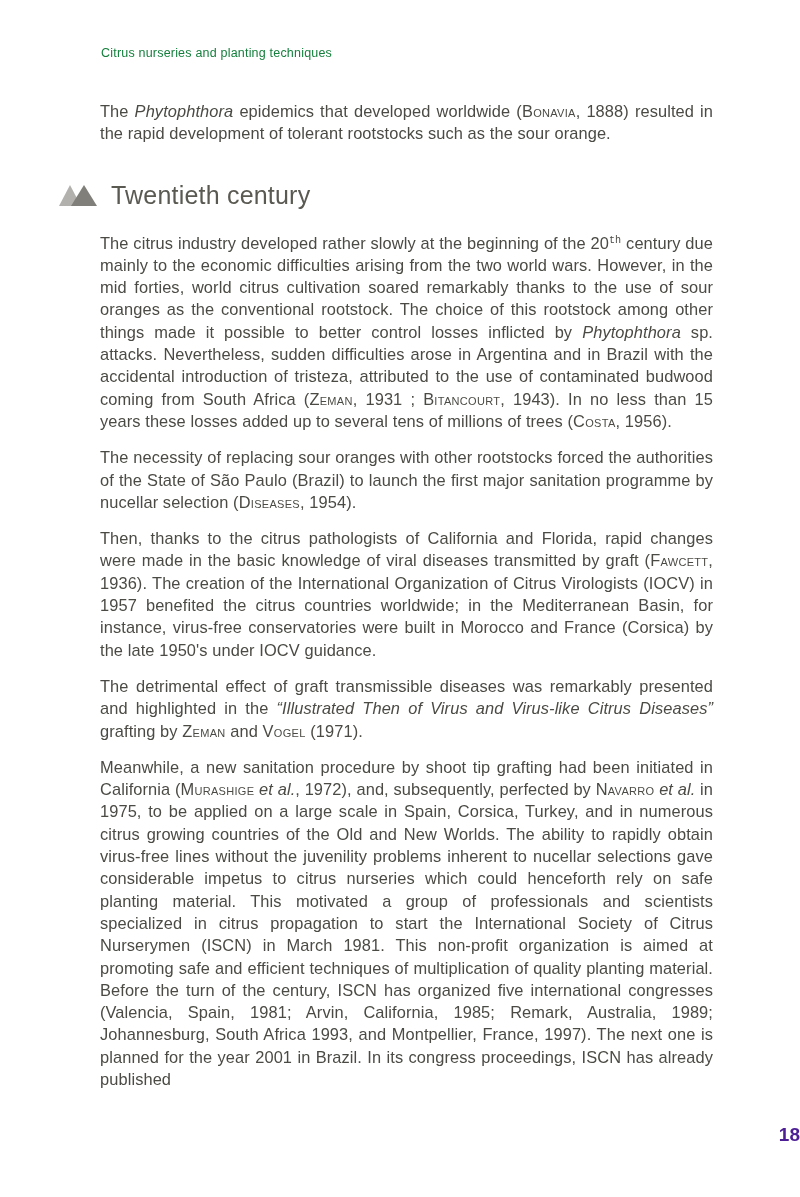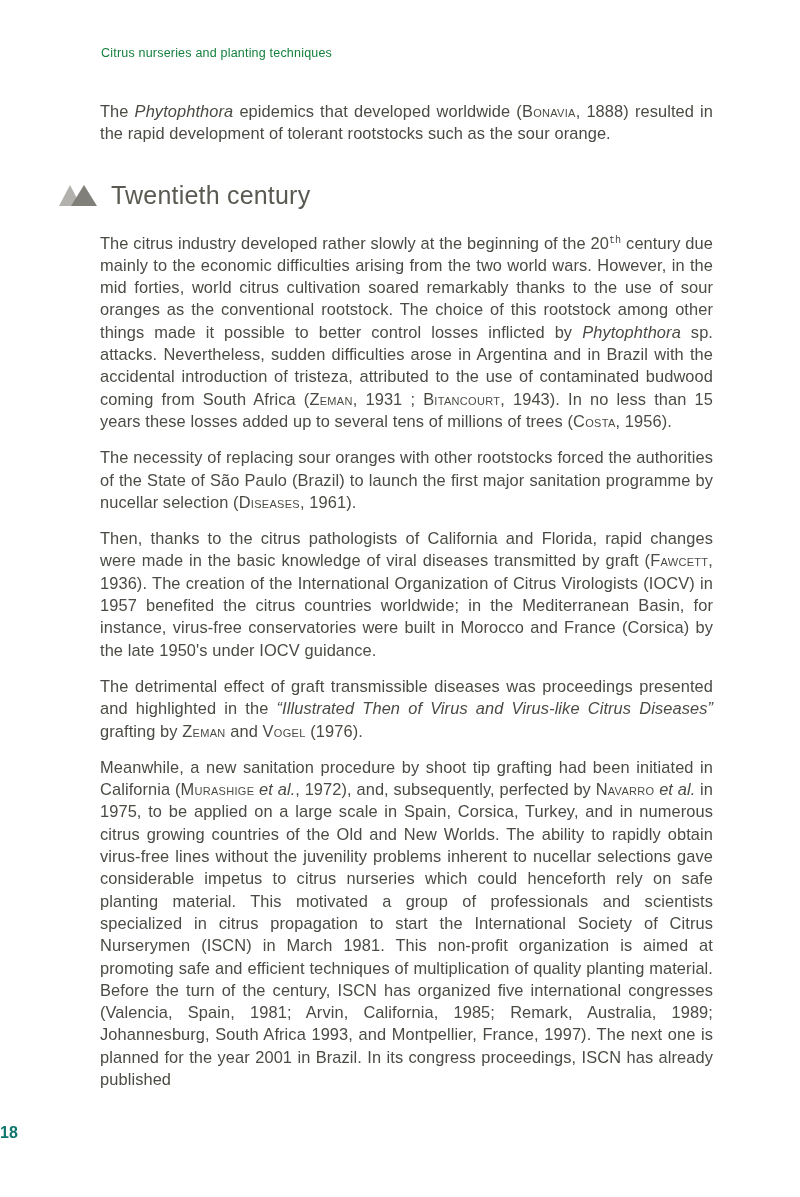--- a/index.html
+++ b/index.html
@@ -58,24 +58,24 @@
     text-align: center;
   }
   .it { font-style: italic; }
   .sc { font-variant: small-caps; letter-spacing: 0.3px; }
   .sup { vertical-align: super; font-size: 0.62em; line-height: 0; font-family: Liberation Mono, monospace; }
   .page-number {
     position: absolute;
     left: 0;
     top: 1124px;
     width: 100%;
-    text-align: left;
-    font-size: 16px;
+    text-align: right;
+    font-size: 19px;
     font-weight: bold;
-    color: #0f766e;
+    color: #4c1d95;
   }
 </style>
 </head>
 <body>
 
 <div class="page">
 
   <div class="running-header">Citrus nurseries and planting techniques</div>
 
   <div class="content">
@@ -89,23 +89,23 @@
         <svg width="40" height="24" viewBox="0 0 40 24" aria-hidden="true">
           <polygon id="tri-light" points="12,2 23,23 1,23" fill="#b3b1ad"></polygon>
           <polygon id="tri-dark" points="26,2 39,23 13,23" fill="#817f7a"></polygon>
         </svg>
       </span>
       <span class="section-heading">Twentieth century</span>
     </div>
 
     <div>
         <p><span>The citrus industry developed rather slowly at the beginning of the 20</span><span class="sup">th</span><span> century due mainly to the economic difficulties arising from the two world wars. However, in the mid forties, world citrus cultivation soared remarkably thanks to the use of sour oranges as the conventional rootstock. The choice of this rootstock among other things made it possible to better control losses inflicted by </span><span class="it">Phytophthora</span><span> sp. attacks. Nevertheless, sudden difficulties arose in Argentina and in Brazil with the accidental introduction of tristeza, attributed to the use of contaminated budwood coming from South Africa (</span><span class="sc">Zeman</span><span>, 1931 ; </span><span class="sc">Bitancourt</span><span>, 1943). In no less than 15 years these losses added up to several tens of millions of trees (</span><span class="sc">Costa</span><span>, 1956).</span></p>
-        <p><span>The necessity of replacing sour oranges with other rootstocks forced the authorities of the State of São Paulo (Brazil) to launch the first major sanitation programme by nucellar selection (</span><span class="sc">Diseases</span><span>, 1961).</span></p>
+        <p><span>The necessity of replacing sour oranges with other rootstocks forced the authorities of the State of São Paulo (Brazil) to launch the first major sanitation programme by nucellar selection (</span><span class="sc">Diseases</span><span>, 1954).</span></p>
         <p><span>Then, thanks to the citrus pathologists of California and Florida, rapid changes were made in the basic knowledge of viral diseases transmitted by graft (</span><span class="sc">Fawcett</span><span>, 1936). The creation of the International Organization of Citrus Virologists (IOCV) in 1957 benefited the citrus countries worldwide; in the Mediterranean Basin, for instance, virus-free conservatories were built in Morocco and France (Corsica) by the late 1950's under IOCV guidance.</span></p>
-        <p><span>The detrimental effect of graft transmissible diseases was proceedings presented and highlighted in the </span><span class="it">“Illustrated Then of Virus and Virus-like Citrus Diseases”</span><span> grafting by </span><span class="sc">Zeman</span><span> and </span><span class="sc">Vogel</span><span> (1976).</span></p>
+        <p><span>The detrimental effect of graft transmissible diseases was remarkably presented and highlighted in the </span><span class="it">“Illustrated Then of Virus and Virus-like Citrus Diseases”</span><span> grafting by </span><span class="sc">Zeman</span><span> and </span><span class="sc">Vogel</span><span> (1971).</span></p>
         <p><span>Meanwhile, a new sanitation procedure by shoot tip grafting had been initiated in California (</span><span class="sc">Murashige</span><span> </span><span class="it">et al.</span><span>, 1972), and, subsequently, perfected by </span><span class="sc">Navarro</span><span> </span><span class="it">et al.</span><span> in 1975, to be applied on a large scale in Spain, Corsica, Turkey, and in numerous citrus growing countries of the Old and New Worlds. The ability to rapidly obtain virus-free lines without the juvenility problems inherent to nucellar selections gave considerable impetus to citrus nurseries which could henceforth rely on safe planting material. This motivated a group of professionals and scientists specialized in citrus propagation to start the International Society of Citrus Nurserymen (ISCN) in March 1981. This non-profit organization is aimed at promoting safe and efficient techniques of multiplication of quality planting material. Before the turn of the century, ISCN has organized five international congresses (Valencia, Spain, 1981; Arvin, California, 1985; Remark, Australia, 1989; Johannesburg, South Africa 1993, and Montpellier, France, 1997). The next one is planned for the year 2001 in Brazil. In its congress proceedings, ISCN has already published</span></p>
       </div>
 
   </div>
 
   <div class="page-number">18</div>
 
 </div>
 
 </body></html>

